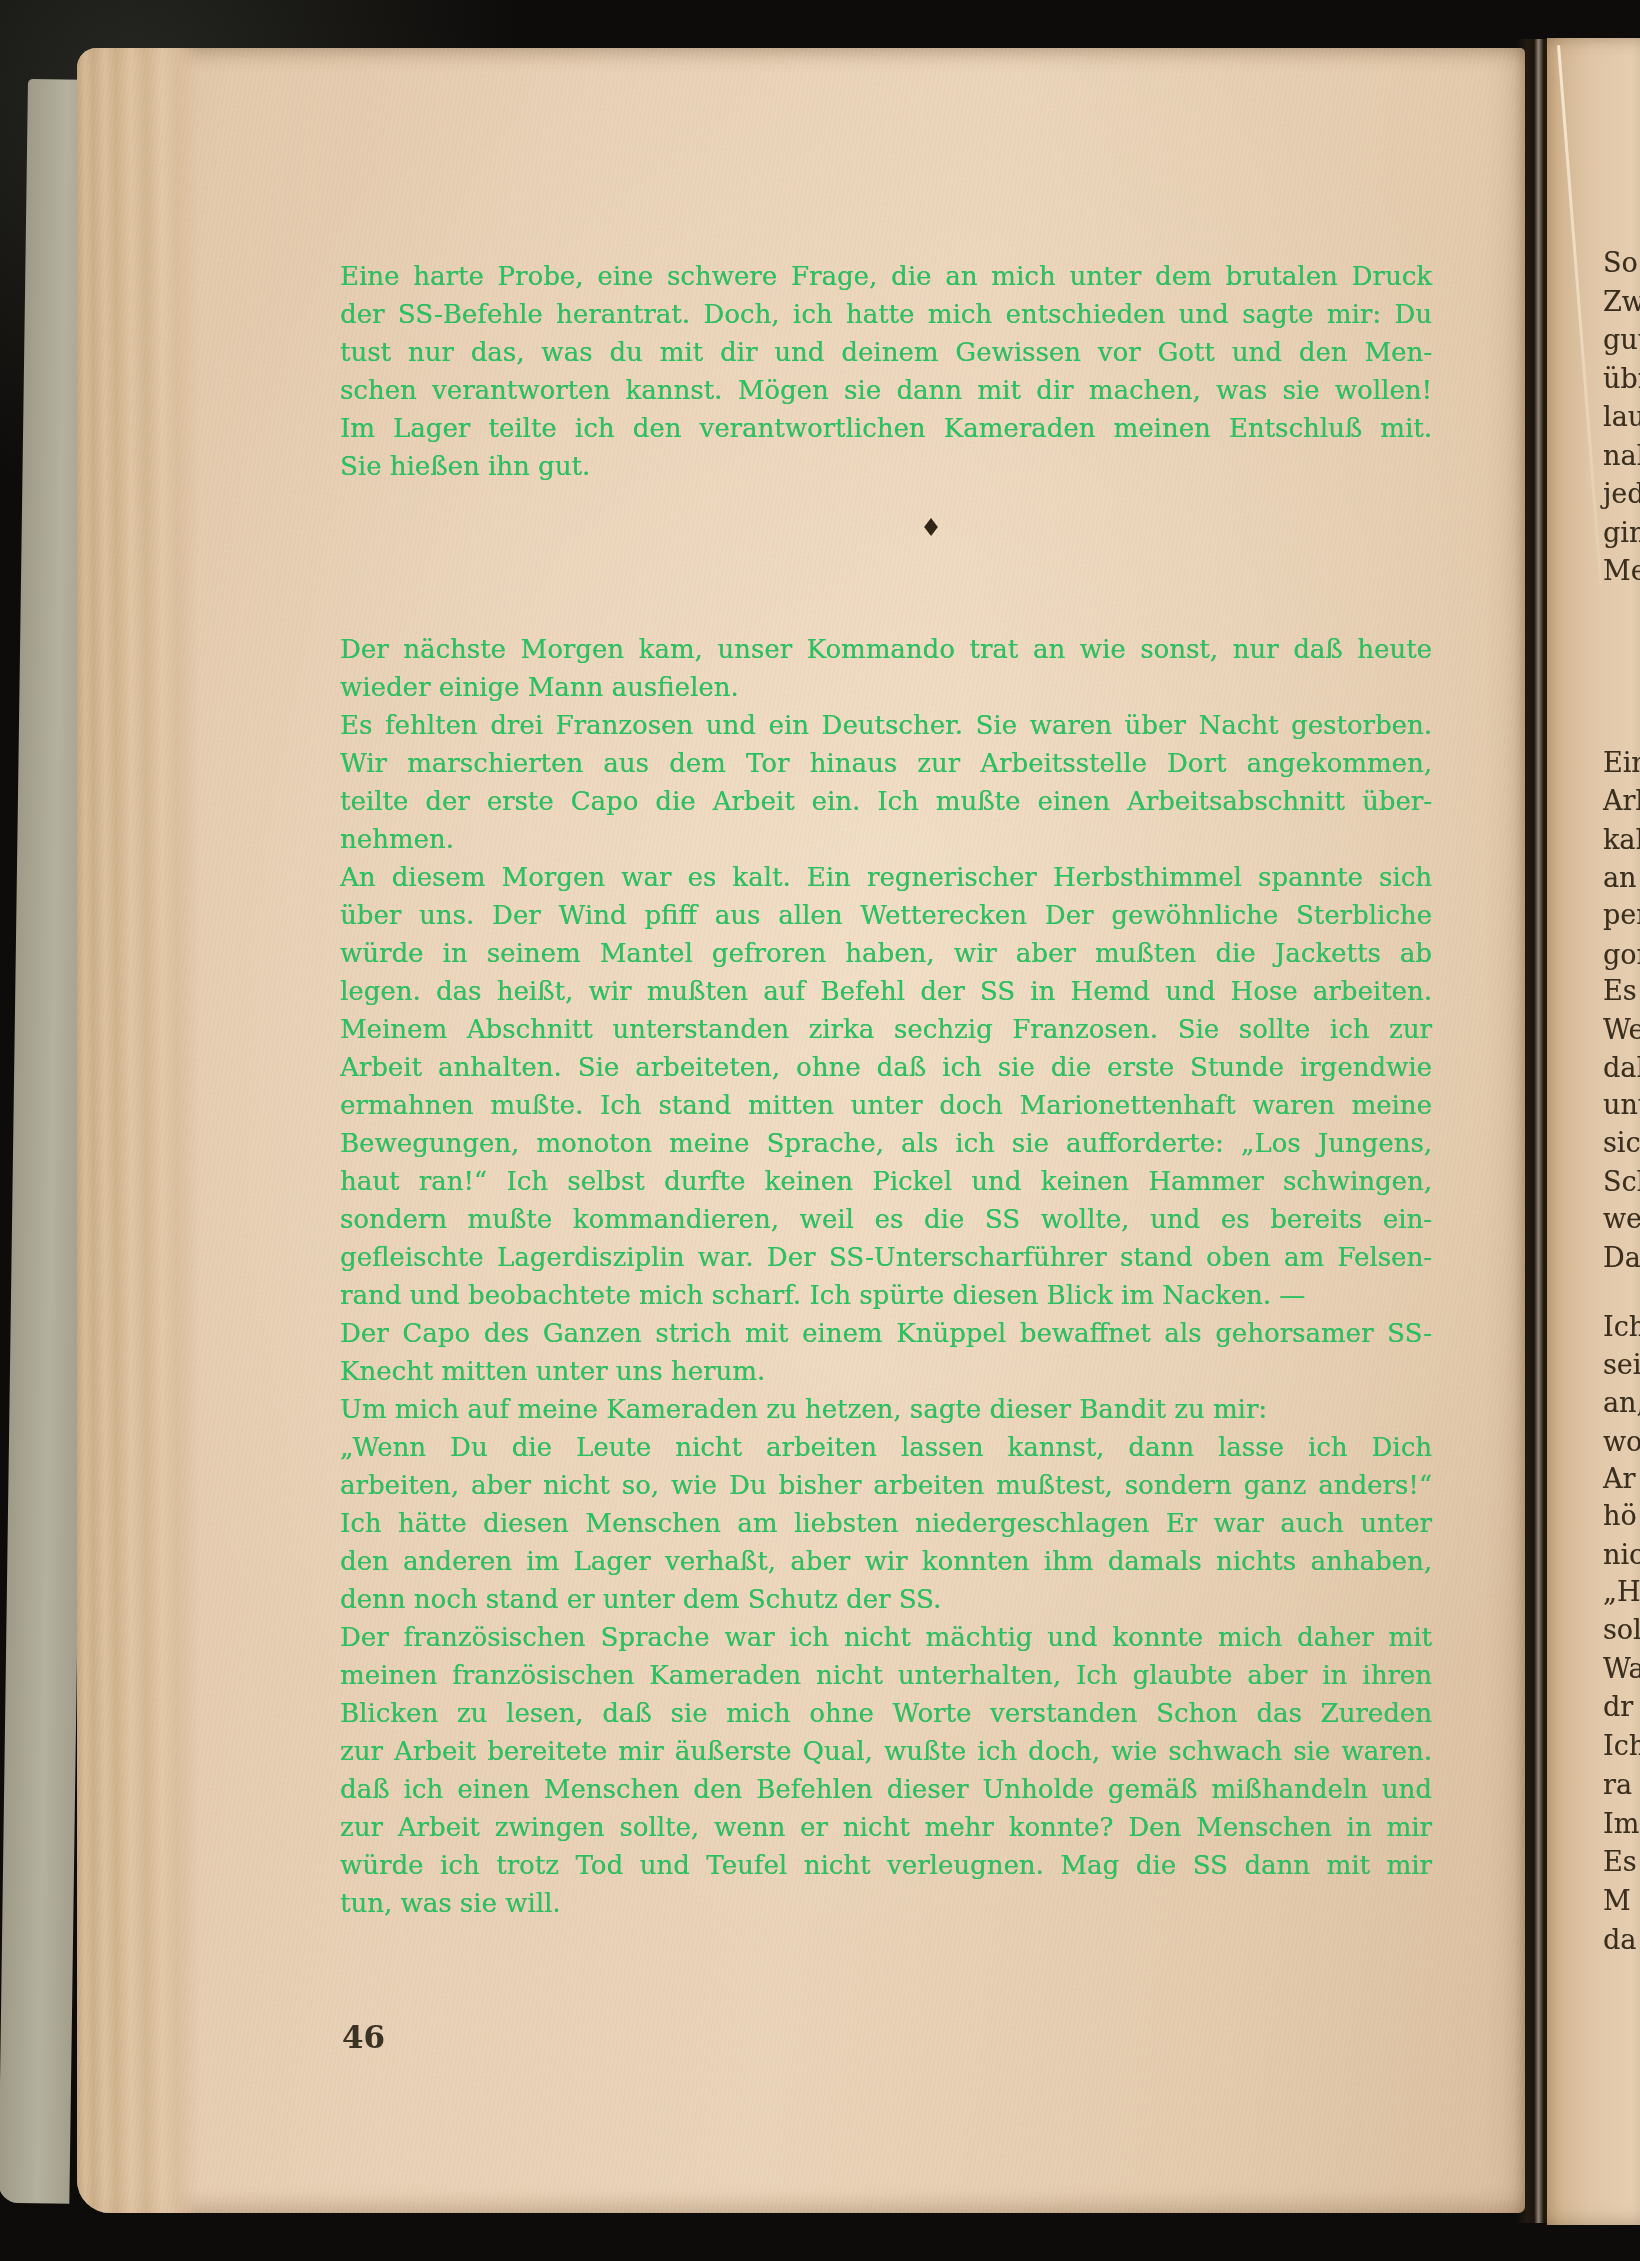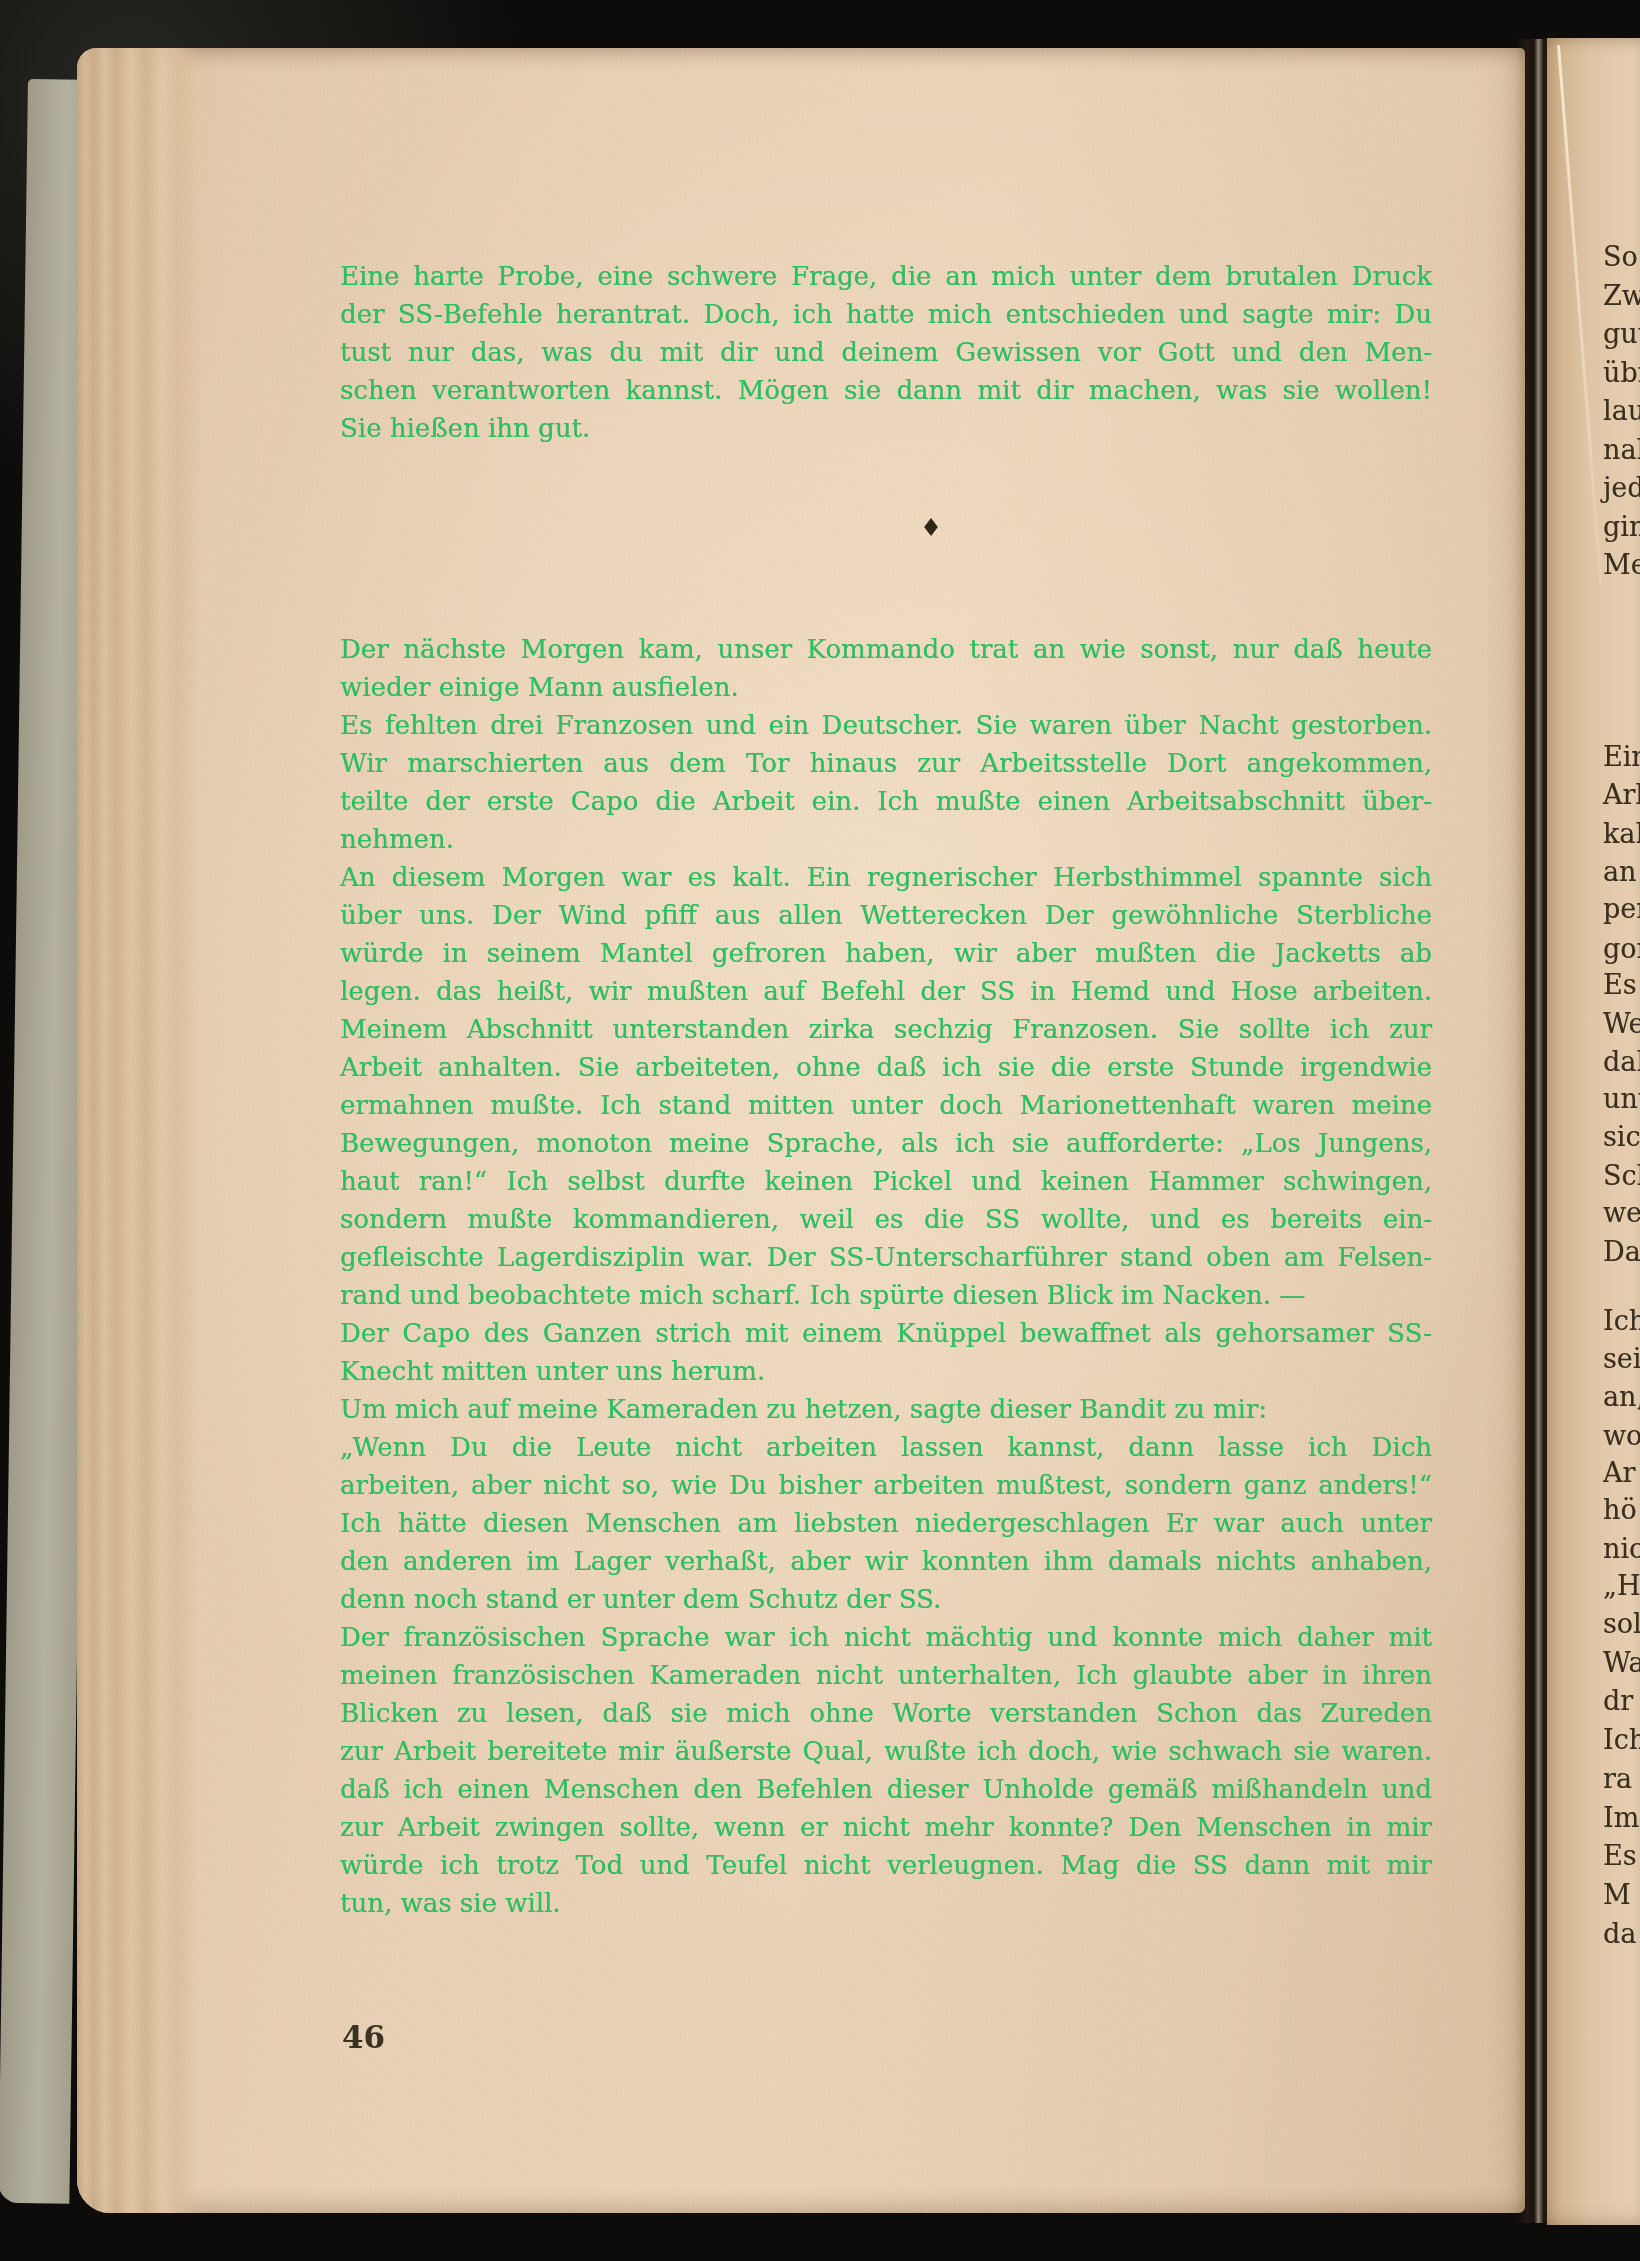--- a/index.html
+++ b/index.html
@@ -85,21 +85,21 @@
     position: absolute; left: 1547px; top: 38px; width: 94px; height: 2187px;
     background: linear-gradient(to right, #c2a27c 0%, #d4b894 18%, #e0c6a7 45%, #e7cfb2 100%);
     box-shadow: inset 0 9.8px 16.4px -8.2px rgba(80,55,30,0.35), inset 0 -11.5px 18px -9.8px rgba(80,55,30,0.30);
   }
   .crease {
     position: absolute; left: 1557px; top: 45px; width: 2.5px; height: 541px;
     background: linear-gradient(to bottom, rgba(250,238,218,0.9), rgba(250,238,218,0.12));
     transform: rotate(-4.5deg); transform-origin: top; border-radius: 1.6px;
   }
   .facing-frags {
-    position: absolute; left: 1603px; top: 6px; width: 38px; height: 2035px;
+    position: absolute; left: 1603px; top: 12px; width: 38px; height: 2035px;
   }
   .frag {
     position: absolute; left: 0; height: 38px; line-height: 38px;
     font-size: 27px; color: #3a2f1f; white-space: nowrap;
     text-shadow: 0.2px 0.2px 0.4px rgba(40,30,18,0.35);
   }
 </style>
 </head>
 <body>
 
@@ -109,20 +109,21 @@
   <div class="deckle"></div>
   <div class="grain"></div>
 </div>
 
 <div class="textblock block1">
 
 <div class="line j">Eine harte Probe, eine schwere Frage, die an mich unter dem brutalen Druck</div>
     <div class="line j">der SS-Befehle herantrat. Doch, ich hatte mich entschieden und sagte mir: Du</div>
     <div class="line j">tust nur das, was du mit dir und deinem Gewissen vor Gott und den Men-</div>
     <div class="line j">schen verantworten kannst. Mögen sie dann mit dir machen, was sie wollen!</div>
+    <div class="line j">Im Lager teilte ich den verantwortlichen Kameraden meinen Entschluß mit.</div>
     <div class="line">Sie hießen ihn gut.</div>
   </div>
 
 <div class="ornament">♦</div>
 
 <div class="textblock block2">
 
 <div class="line j">Der nächste Morgen kam, unser Kommando trat an wie sonst, nur daß heute</div>
     <div class="line">wieder einige Mann ausfielen.</div>
     <div class="line j">Es fehlten drei Franzosen und ein Deutscher. Sie waren über Nacht gestorben.</div>

